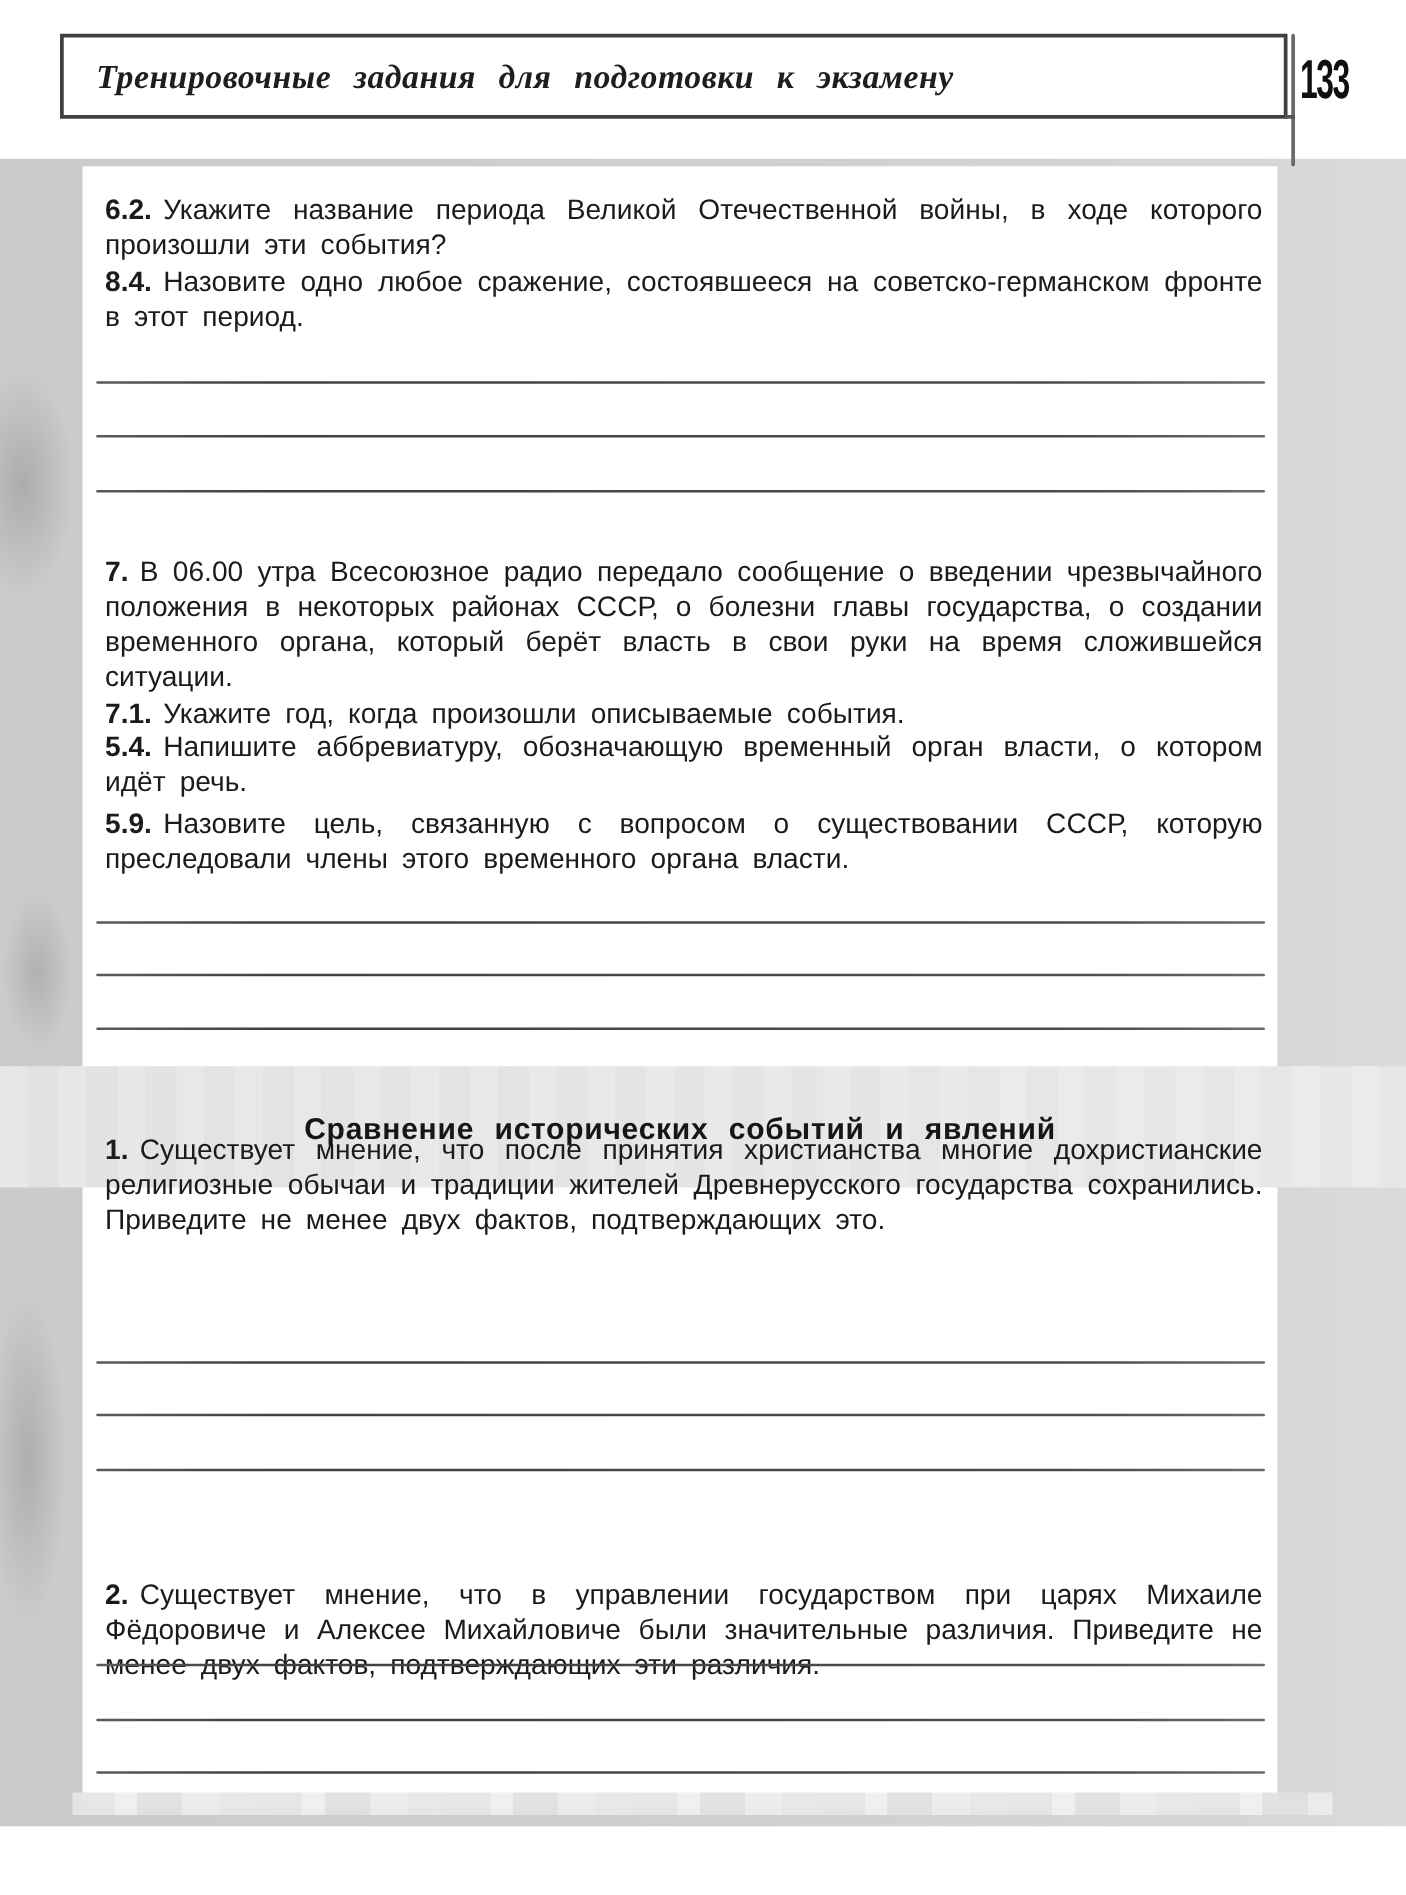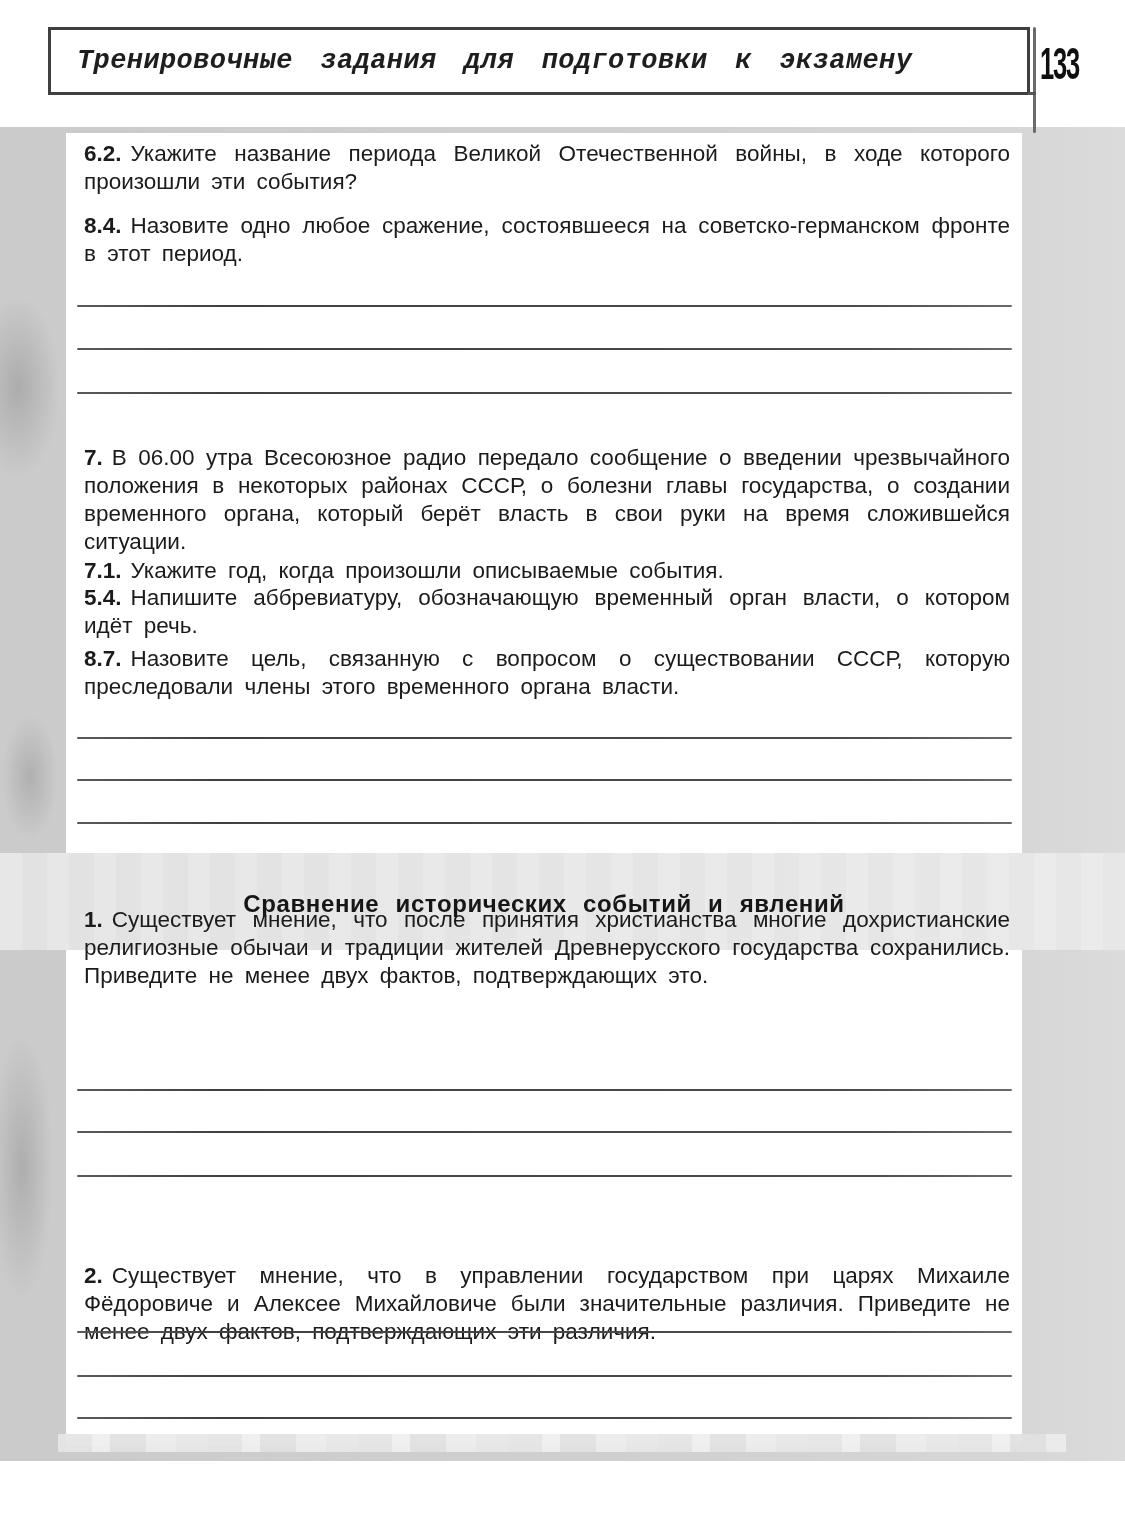--- a/index.html
+++ b/index.html
@@ -37,21 +37,21 @@
     font-size:24px;font-weight:bold;color:#161616;
     letter-spacing:.6px;word-spacing:9px;
   }
   
   .header-box{
     position:absolute;left:48px;top:27px;width:982px;height:68px;
     background:#ffffff;border:3px solid #3f3f3f;box-sizing:border-box;
   }
   .header-title{
     position:absolute;left:26px;top:0;height:62px;line-height:62px;
-    font-family:Liberation Mono, monospace;
+    font-family:Liberation Serif, serif;
     font-style:italic;font-weight:bold;font-size:27px;color:#1e1e1e;
     word-spacing:11px;letter-spacing:.4px;white-space:nowrap;
   }
   .spine-line{
     position:absolute;left:1033px;top:27px;width:3px;height:106px;
     background:#6a6a6a;border-radius:2px;
   }
   .spine-stub{
     position:absolute;left:1028px;top:92px;width:8px;height:3px;background:#555;
   }
@@ -88,21 +88,21 @@
 
 <div class="card"></div>
 
 <div class="header-box">
   <div class="header-title">Тренировочные задания для подготовки к экзамену</div>
 </div>
 <div class="spine-line"></div>
 <div class="spine-stub"></div>
 <div class="page-number">133</div>
 
-<div class="q" style="top:140px">
+<div class="q" style="top:154px">
   <span class="qn">6.2.</span><span>Укажите название периода Великой Отечественной войны, в ходе которого произошли эти события?</span>
 </div>
 
 <div class="q" style="top:212px">
   <span class="qn">8.4.</span><span>Назовите одно любое сражение, состоявшееся на советско-германском фронте в этот период.</span>
 </div>
 
 <div class="ans-line" style="top:305px"></div>
 <div class="ans-line" style="top:348px"></div>
 <div class="ans-line" style="top:392px"></div>
@@ -113,21 +113,21 @@
 
 <div class="q" style="top:557px">
   <span class="qn">7.1.</span><span>Укажите год, когда произошли описываемые события.</span>
 </div>
 
 <div class="q" style="top:584px">
   <span class="qn">5.4.</span><span>Напишите аббревиатуру, обозначающую временный орган власти, о котором идёт речь.</span>
 </div>
 
 <div class="q" style="top:645px">
-  <span class="qn">8.7.</span><span>Назовите цель, связанную с вопросом о существовании СССР, которую преследовали члены этого временного органа власти.</span>
+  <span class="qn">5.9.</span><span>Назовите цель, связанную с вопросом о существовании СССР, которую преследовали члены этого временного органа власти.</span>
 </div>
 
 <div class="ans-line" style="top:737px"></div>
 <div class="ans-line" style="top:779px"></div>
 <div class="ans-line" style="top:822px"></div>
 
 <div class="section-band"></div>
 <div class="section-heading">Сравнение исторических событий и явлений</div>
 
 <div class="q" style="top:906px">

